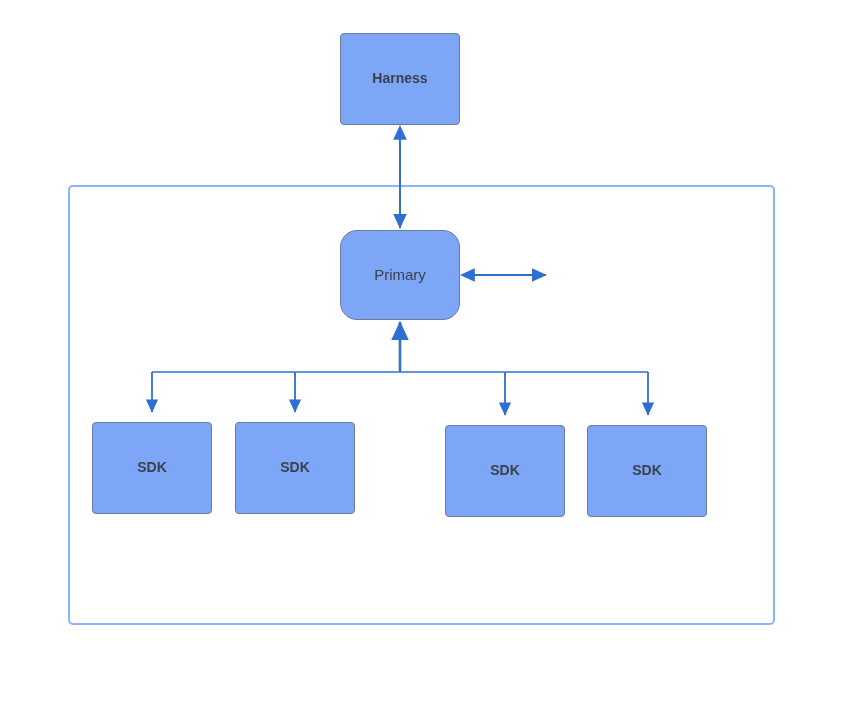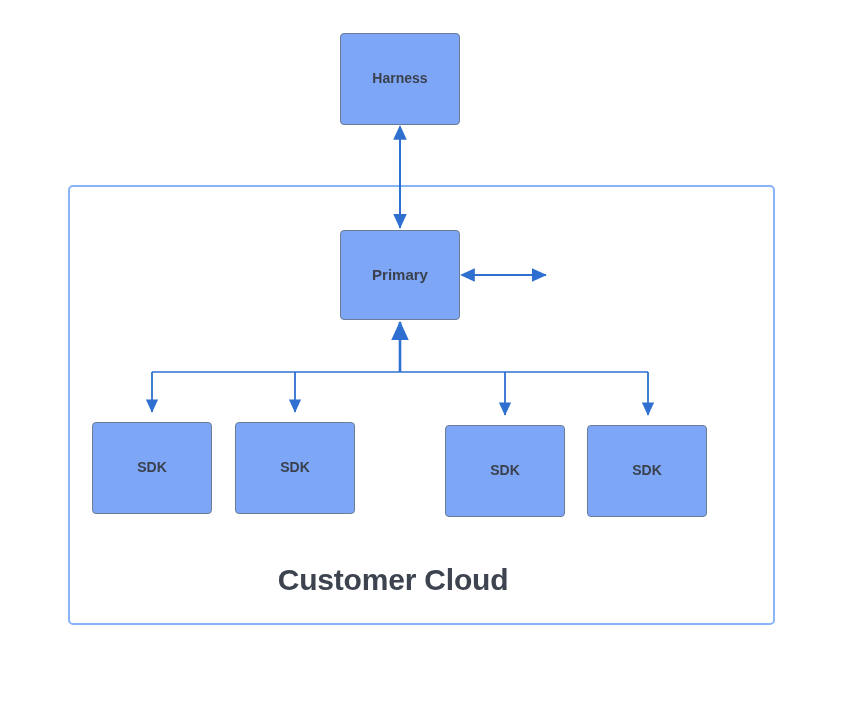--- a/index.html
+++ b/index.html
@@ -41,22 +41,23 @@
   }
   .node-box {
     background: #7ea6f7;
     border: 1px solid #6a7d96;
   }
   .node-label-bold {
     font-weight: bold;
     font-size: 14px;
   }
   .node-label-regular {
-    font-weight: bold;
+    font-weight: normal;
     font-size: 15px;
+    border-radius: 17px;
   }
   .cloud-boundary {
     position: absolute;
     box-sizing: border-box;
     border: 2px solid #8ab4f8;
     border-radius: 5px;
     background: transparent;
   }
   .cloud-title {
     position: absolute;
@@ -152,15 +153,14 @@
   </div>
 
   <div class="node node-box node-label-bold" style="left:445px; top:425px; width:120px; height:92px;">
     <span>SDK</span>
   </div>
 
   <div class="node node-box node-label-bold" style="left:587px; top:425px; width:120px; height:92px;">
     <span>SDK</span>
   </div>
 
-  <div class="cloud-title" style="left:68px; top:563px; width:650px;">Customer Cloud</div>
 
 </div>
 
 </body></html>

